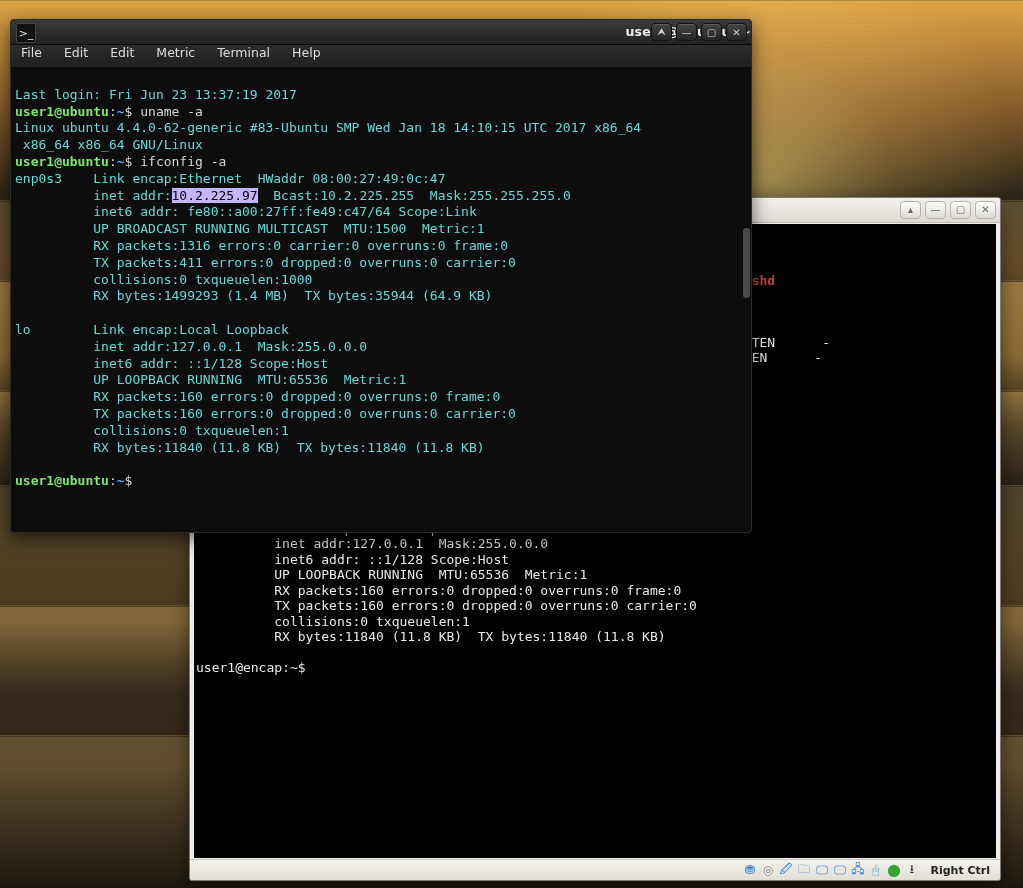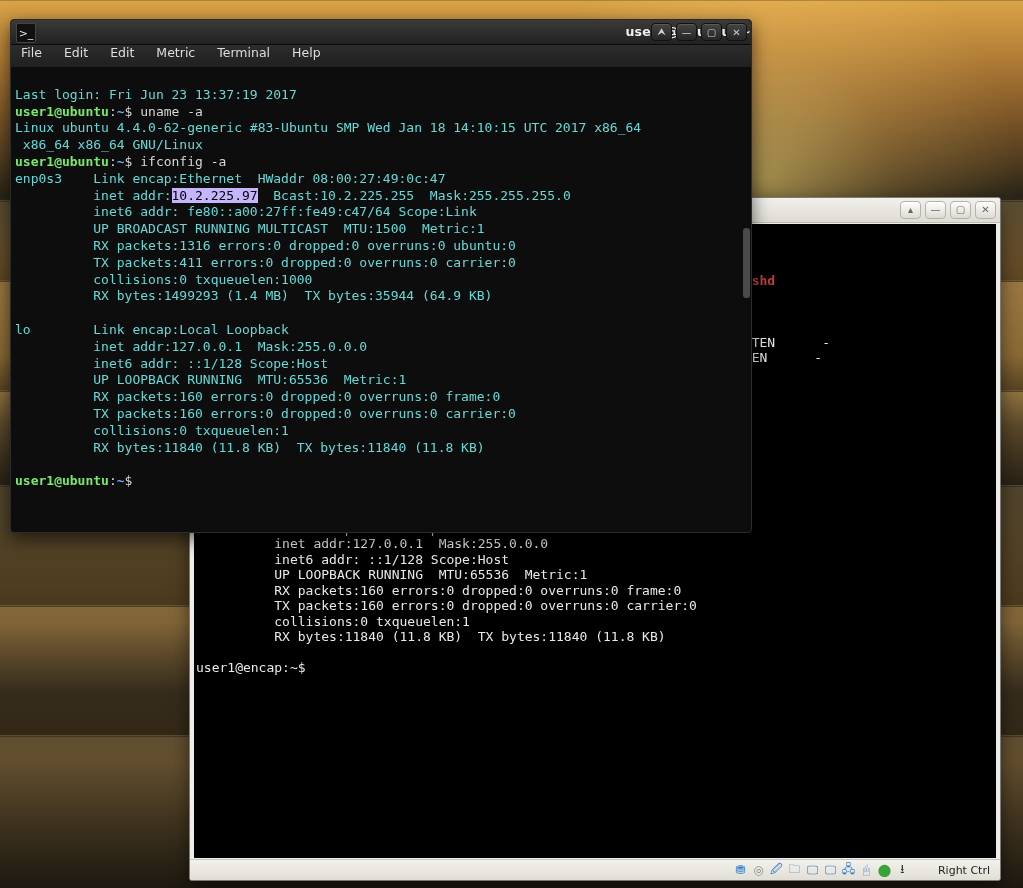--- a/index.html
+++ b/index.html
@@ -195,23 +195,24 @@
     font-size: 11px;
     color: #333;
   }
   .vb-status .ico {
     width: 15px; height: 15px;
     display: flex; align-items: center; justify-content: center;
     font-size: 12px;
     cursor: pointer;
   }
   .vb-status .hostkey {
-    margin-left: 21px;
+    margin-left: 4px;
     padding: 0 4px;
     color: #222;
+    font-weight: bold;
   }
 </style>
 </head>
 <body>
 
 <div class="desktop">
 
   <div class="plank" style="top:0;height:200px"></div>
   <div class="plank" style="top:200px;height:80px"></div>
   <div class="plank" style="top:280px;height:110px"></div>
@@ -300,21 +301,21 @@
     <div class="term">
 <span class="out">Last login: Fri Jun 23 13:37:19 2017</span>
 <span><span class="prompt-user">user1@ubuntu</span>:<span class="prompt-path">~</span>$ <span>uname -a</span></span>
 <span class="out">Linux ubuntu 4.4.0-62-generic #83-Ubuntu SMP Wed Jan 18 14:10:15 UTC 2017 x86_64
  x86_64 x86_64 GNU/Linux</span>
 <span><span class="prompt-user">user1@ubuntu</span>:<span class="prompt-path">~</span>$ <span>ifconfig -a</span></span>
 <span class="out">enp0s3    Link encap:Ethernet  HWaddr 08:00:27:49:0c:47</span>
 <span><span class="out">          inet addr:</span><span class="hl">10.2.225.97</span><span class="out">  Bcast:10.2.225.255  Mask:255.255.255.0</span></span>
 <span class="out">          inet6 addr: fe80::a00:27ff:fe49:c47/64 Scope:Link</span>
 <span class="out">          UP BROADCAST RUNNING MULTICAST  MTU:1500  Metric:1</span>
-<span class="out">          RX packets:1316 errors:0 dropped:0 overruns:0 ubuntu:0</span>
+<span class="out">          RX packets:1316 errors:0 carrier:0 overruns:0 frame:0</span>
 <span class="out">          TX packets:411 errors:0 dropped:0 overruns:0 carrier:0</span>
 <span class="out">          collisions:0 txqueuelen:1000</span>
 <span class="out">          RX bytes:1499293 (1.4 MB)  TX bytes:35944 (64.9 KB)</span>
 
 <span class="out">lo        Link encap:Local Loopback</span>
 <span class="out">          inet addr:127.0.0.1  Mask:255.0.0.0</span>
 <span class="out">          inet6 addr: ::1/128 Scope:Host</span>
 <span class="out">          UP LOOPBACK RUNNING  MTU:65536  Metric:1</span>
 <span class="out">          RX packets:160 errors:0 dropped:0 overruns:0 frame:0</span>
 <span class="out">          TX packets:160 errors:0 dropped:0 overruns:0 carrier:0</span>

